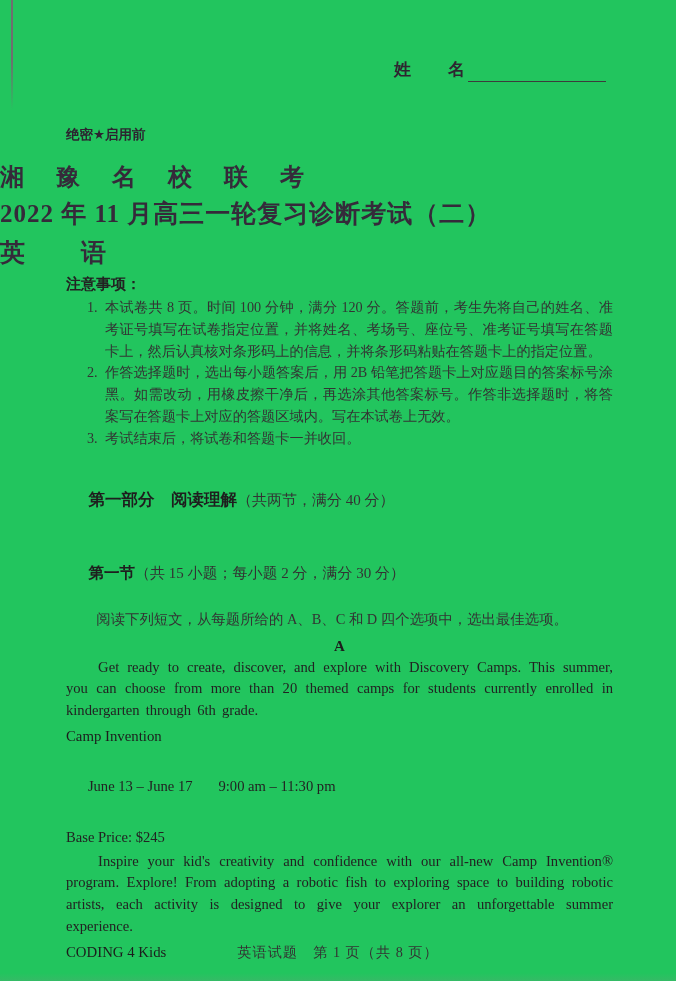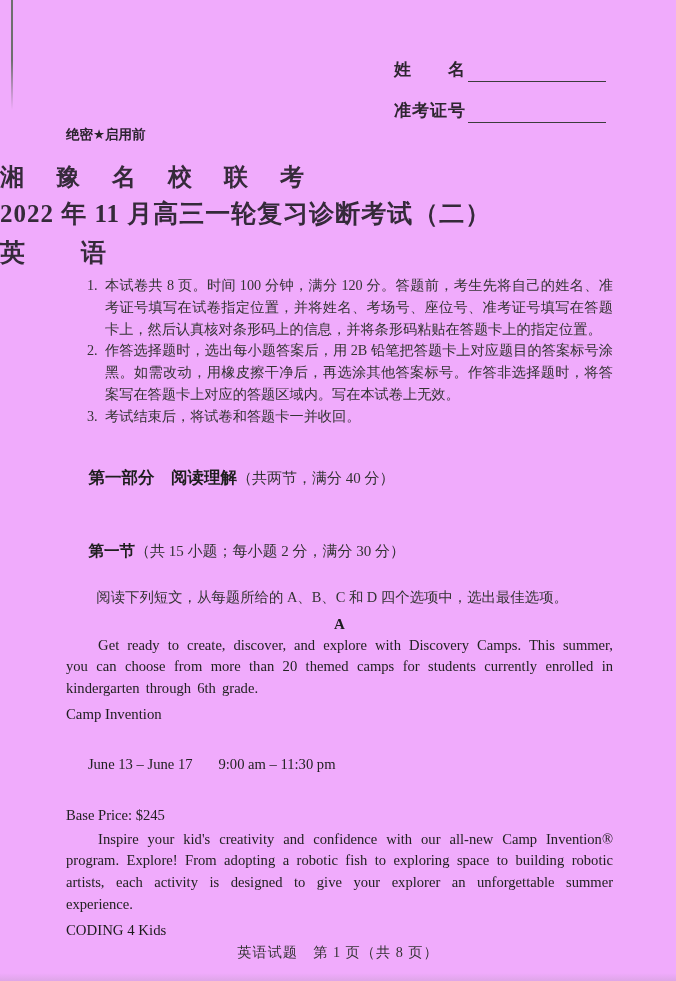--- a/index.html
+++ b/index.html
@@ -1,21 +1,21 @@
 <!DOCTYPE html>
 <html><head>
 <meta charset="utf-8">
 <style>
   html, body { margin: 0; padding: 0; background: #f4f4f2; }
   .page {
     position: relative;
     width: 676px;
     height: 981px;
     margin: 0 auto;
-    background: #f0abfc;
+    background: #22c55e;
     color: #262626;
     font-family: "Liberation Serif", "DejaVu Serif", serif;
     overflow: hidden;
   }
   
   .scan-edge-line {
     position: absolute; left: 11px; top: 0; width: 2px; height: 110px;
     background: linear-gradient(#6f6f6f 0 55%, rgba(120,120,120,0) 100%);
   }
   .scan-bottom-noise {
@@ -94,33 +94,30 @@
 <body>
 
 <div class="page">
   <div class="scan-edge-line"></div>
   <div class="scan-bottom-noise"></div>
 
   <div class="field-row row-name">
     <span class="label">姓　　名</span>
     <span class="uline"></span>
   </div>
-  <div class="field-row row-adm">
-    <span class="label">准考证号</span>
-    <span class="uline"></span>
-  </div>
 
   <div class="secrecy">绝密★启用前</div>
 
   <div class="title-line title-1">湘 豫 名 校 联 考</div>
   <div class="title-line title-2">2022 年 11 月高三一轮复习诊断考试（二）</div>
   <div class="title-line title-3">英　　语</div>
 
   <div class="body-col">
 
+    <div class="notice-heading">注意事项：</div>
     <div class="notice-item">
       <span class="num">1.</span>
       <span class="txt">本试卷共 8 页。时间 100 分钟，满分 120 分。答题前，考生先将自己的姓名、准考证号填写在试卷指定位置，并将姓名、考场号、座位号、准考证号填写在答题卡上，然后认真核对条形码上的信息，并将条形码粘贴在答题卡上的指定位置。</span>
     </div>
     <div class="notice-item">
       <span class="num">2.</span>
       <span class="txt">作答选择题时，选出每小题答案后，用 2B 铅笔把答题卡上对应题目的答案标号涂黑。如需改动，用橡皮擦干净后，再选涂其他答案标号。作答非选择题时，将答案写在答题卡上对应的答题区域内。写在本试卷上无效。</span>
     </div>
     <div class="notice-item">
       <span class="num">3.</span>

